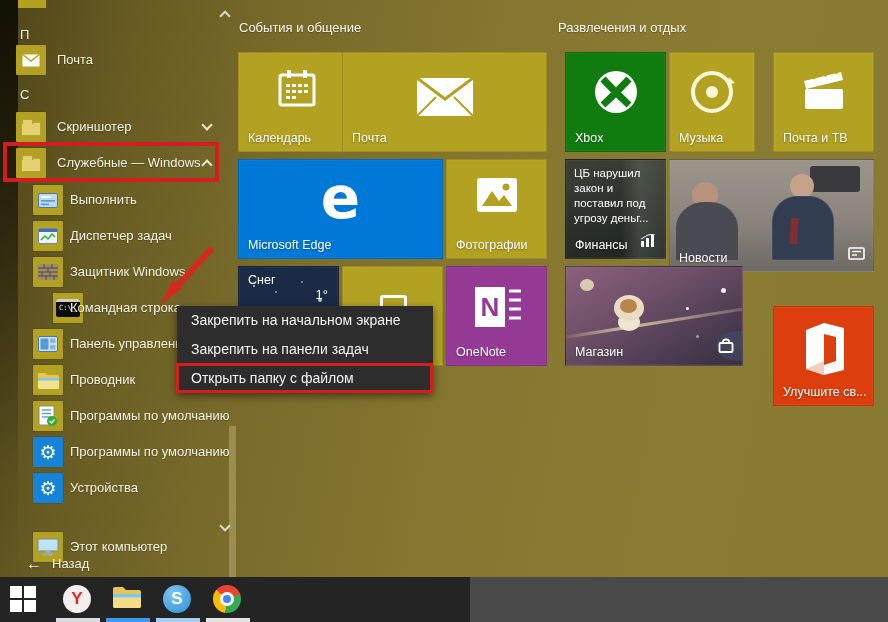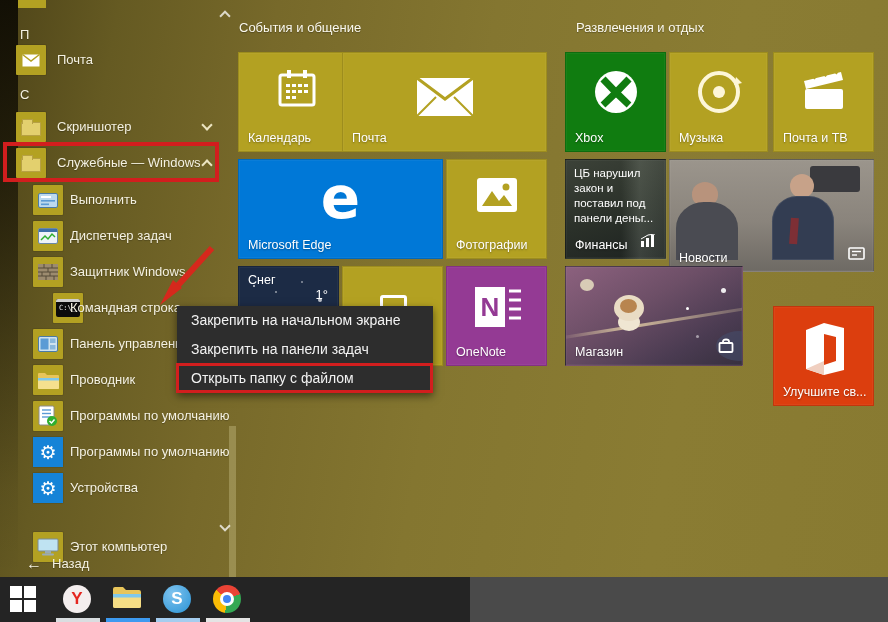--- a/index.html
+++ b/index.html
@@ -203,21 +203,21 @@
     </span>
     <span class="lbl" style="left:70px;">Этот компьютер</span>
   </div>
 
   <div class="abs srow" style="top:549px;">
     <span class="lbl" style="left:26px;font-size:16px;">←</span>
     <span class="lbl" style="left:52px;">Назад</span>
   </div>
 
   <div class="abs gtitle" style="left:239px;top:20px;">События и общение</div>
-  <div class="abs gtitle" style="left:576px;top:20px;">Развлечения и отдых</div>
+  <div class="abs gtitle" style="left:558px;top:20px;">Развлечения и отдых</div>
 
   <div class="abs tile mustard" style="left:238px;top:52px;width:118px;height:100px;">
     <span class="ticon">
       <svg width="42" height="40" viewBox="0 0 42 40">
           <rect x="4" y="6" width="34" height="30" rx="2" fill="none" stroke="#fff" stroke-width="3"></rect>
           <rect x="11" y="1" width="4" height="8" fill="#fff"></rect>
           <rect x="27" y="1" width="4" height="8" fill="#fff"></rect>
           <g fill="#fff">
             <rect x="10" y="15" width="4" height="3"></rect>
             <rect x="16" y="15" width="4" height="3"></rect>
@@ -294,21 +294,21 @@
     <span class="ticon">
       <svg width="46" height="46" viewBox="0 0 46 46">
           <circle cx="23" cy="23" r="21" fill="#fff"></circle>
           <path d="M10,10 Q23,24 36,36" stroke="#107c10" stroke-width="7" fill="none"></path>
           <path d="M36,10 Q23,24 10,36" stroke="#107c10" stroke-width="7" fill="none"></path>
         </svg>
     </span>
     <span class="tlabel">Xbox</span>
   </div>
 
-  <div class="abs tile mustard" style="left:669px;top:52px;width:99px;height:100px;">
+  <div class="abs tile mustard" style="left:669px;top:52px;width:86px;height:100px;">
     <span class="ticon">
       <svg width="46" height="46" viewBox="0 0 46 46">
           <circle cx="23" cy="23" r="19" fill="none" stroke="#fdf6d8" stroke-width="4"></circle>
           <circle cx="23" cy="23" r="6" fill="#fdf6d8"></circle>
           <polygon points="40,8 46,14 38,16" fill="#fdf6d8"></polygon>
         </svg>
     </span>
     <span class="tlabel">Музыка</span>
   </div>
 
@@ -322,21 +322,21 @@
             <line x1="35" y1="5" x2="38" y2="-1"></line>
           </g>
           <rect x="4" y="20" width="38" height="20" rx="2" fill="#fff"></rect>
         </svg>
     </span>
     <span class="tlabel">Почта и ТВ</span>
   </div>
 
   <div class="abs tile" style="left:565px;top:159px;width:101px;height:100px;background:linear-gradient(160deg,#3c4238 0%,#2a3029 55%,#1d2220 100%);">
     <div class="abs" style="left:55px;top:0;width:46px;height:100px;background:linear-gradient(90deg,transparent,rgba(190,200,185,.18) 40%,rgba(190,200,185,.1));"></div>
-    <div class="abs" style="left:8px;top:6px;width:84px;font-size:11.5px;line-height:15px;color:#fff;">ЦБ нарушил закон и поставил под панели деньг...</div>
+    <div class="abs" style="left:8px;top:6px;width:84px;font-size:11.5px;line-height:15px;color:#fff;">ЦБ нарушил закон и поставил под угрозу деньг...</div>
     <span class="tlabel">Финансы</span>
     <span class="mini">
       <svg width="17" height="13" viewBox="0 0 17 13">
           <g fill="#fff">
             <rect x="1" y="7" width="3" height="6"></rect>
             <rect x="6" y="4" width="3" height="9"></rect>
             <rect x="11" y="1" width="3" height="12"></rect>
           </g>
           <polyline points="1,5 8,1 15,0" stroke="#fff" fill="none"></polyline>
         </svg>

